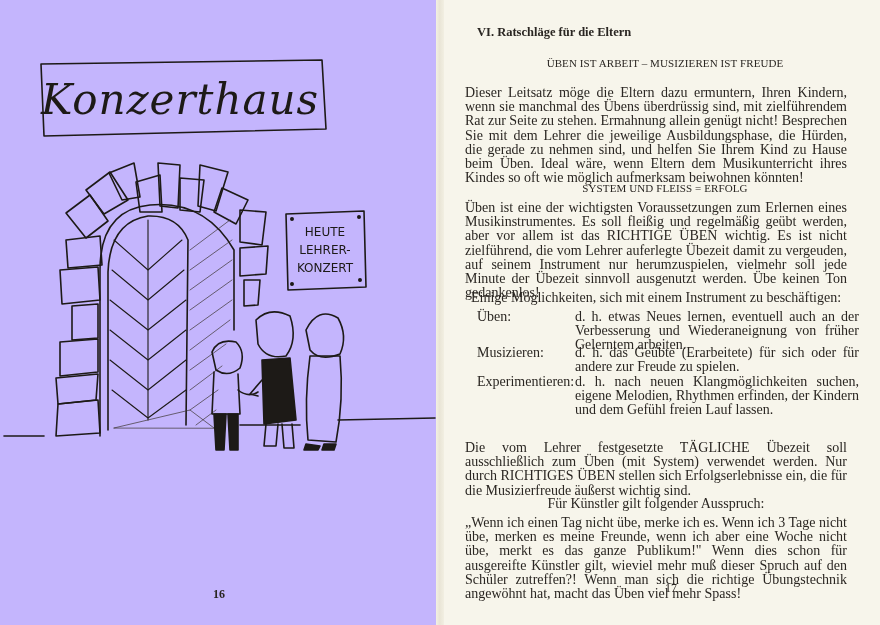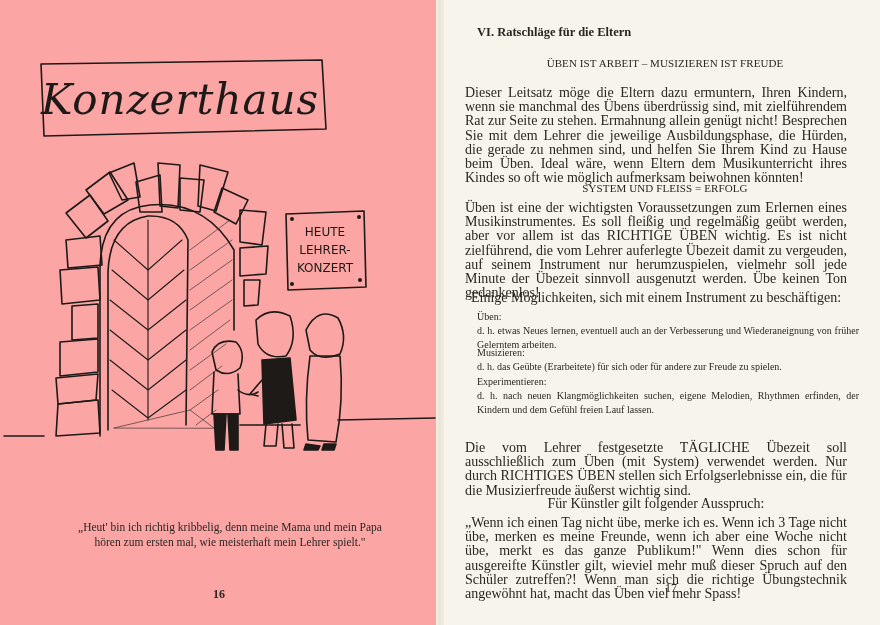--- a/index.html
+++ b/index.html
@@ -5,21 +5,21 @@
   html, body { margin: 0; padding: 0; }
   body {
     width: 880px; height: 625px; overflow: hidden;
     background: #f6f3e8;
     font-family: "Liberation Serif", "DejaVu Serif", serif;
     color: #2a2622;
     position: relative;
   }
   .spread { position: absolute; inset: 0; display: flex; }
   .page { position: relative; height: 625px; }
-  .page-left { width: 440px; background: #fca5a5; }
+  .page-left { width: 440px; background: #c4b5fd; }
   .page-right { width: 440px; background: #f7f5eb; }
   .gutter {
     position: absolute; left: 436px; top: 0; width: 8px; height: 625px;
     background: linear-gradient(to right, #f3f0e3, #e9e5d6 45%, #f2efe2);
   }
 
   
   .illustration { position: absolute; left: 0; top: 0; width: 440px; height: 470px; }
   .caption {
     position: absolute; left: 40px; width: 380px; top: 520px;
@@ -35,21 +35,21 @@
     font-size: 14px; line-height: 14.2px; text-align: justify;
   }
   .chapter-title {
     position: absolute; left: 477px; top: 25px;
     font-weight: bold; font-size: 12.5px; text-align: center;
   }
   .heading {
     position: absolute; left: 470px; width: 390px; text-align: center;
     font-size: 11px; letter-spacing: 0.1px;
   }
-  .def-row { position: absolute; left: 477px; width: 382px; display: flex; font-size: 10px; line-height: 14.2px; flex-direction: column; }
+  .def-row { position: absolute; left: 477px; width: 382px; display: flex; font-size: 14px; line-height: 14.2px; }
   .def-term { width: 98px; flex: none; }
   .def-desc { flex: 1; text-align: justify; }
   .plain { text-align: center; }
 </style>
 </head>
 <body>
 
 <div class="spread">
 
   <div class="page page-left">
@@ -141,24 +141,20 @@
           <path d="M306 444 L320 446 L318 450 L304 450 Z" fill="#1d1a17"></path>
           <path d="M324 444 L336 444 L334 450 L322 450 Z" fill="#1d1a17"></path>
         </g>
       </g>
       <text x="180" y="114" text-anchor="middle" font-family="DejaVu Serif, serif" font-style="italic" font-size="42" fill="#1d1a17" letter-spacing="1">Konzerthaus</text>
       <text x="325" y="236" text-anchor="middle" font-family="DejaVu Sans, sans-serif" font-size="12" fill="#1d1a17">HEUTE</text>
       <text x="325" y="254" text-anchor="middle" font-family="DejaVu Sans, sans-serif" font-size="12" fill="#1d1a17">LEHRER-</text>
       <text x="325" y="272" text-anchor="middle" font-family="DejaVu Sans, sans-serif" font-size="12" fill="#1d1a17">KONZERT</text>
     </svg>
 
-    <div class="caption">
-      <div>„Heut' bin ich richtig kribbelig, denn meine Mama und mein Papa</div>
-      <div>hören zum ersten mal, wie meisterhaft mein Lehrer spielt."</div>
-    </div>
     <div class="page-num left">16</div>
   </div>
 
   <div class="page page-right"></div>
 </div>
 
 <div class="gutter"></div>
 
 <div class="chapter-title">VI. Ratschläge für die Eltern</div>
 

